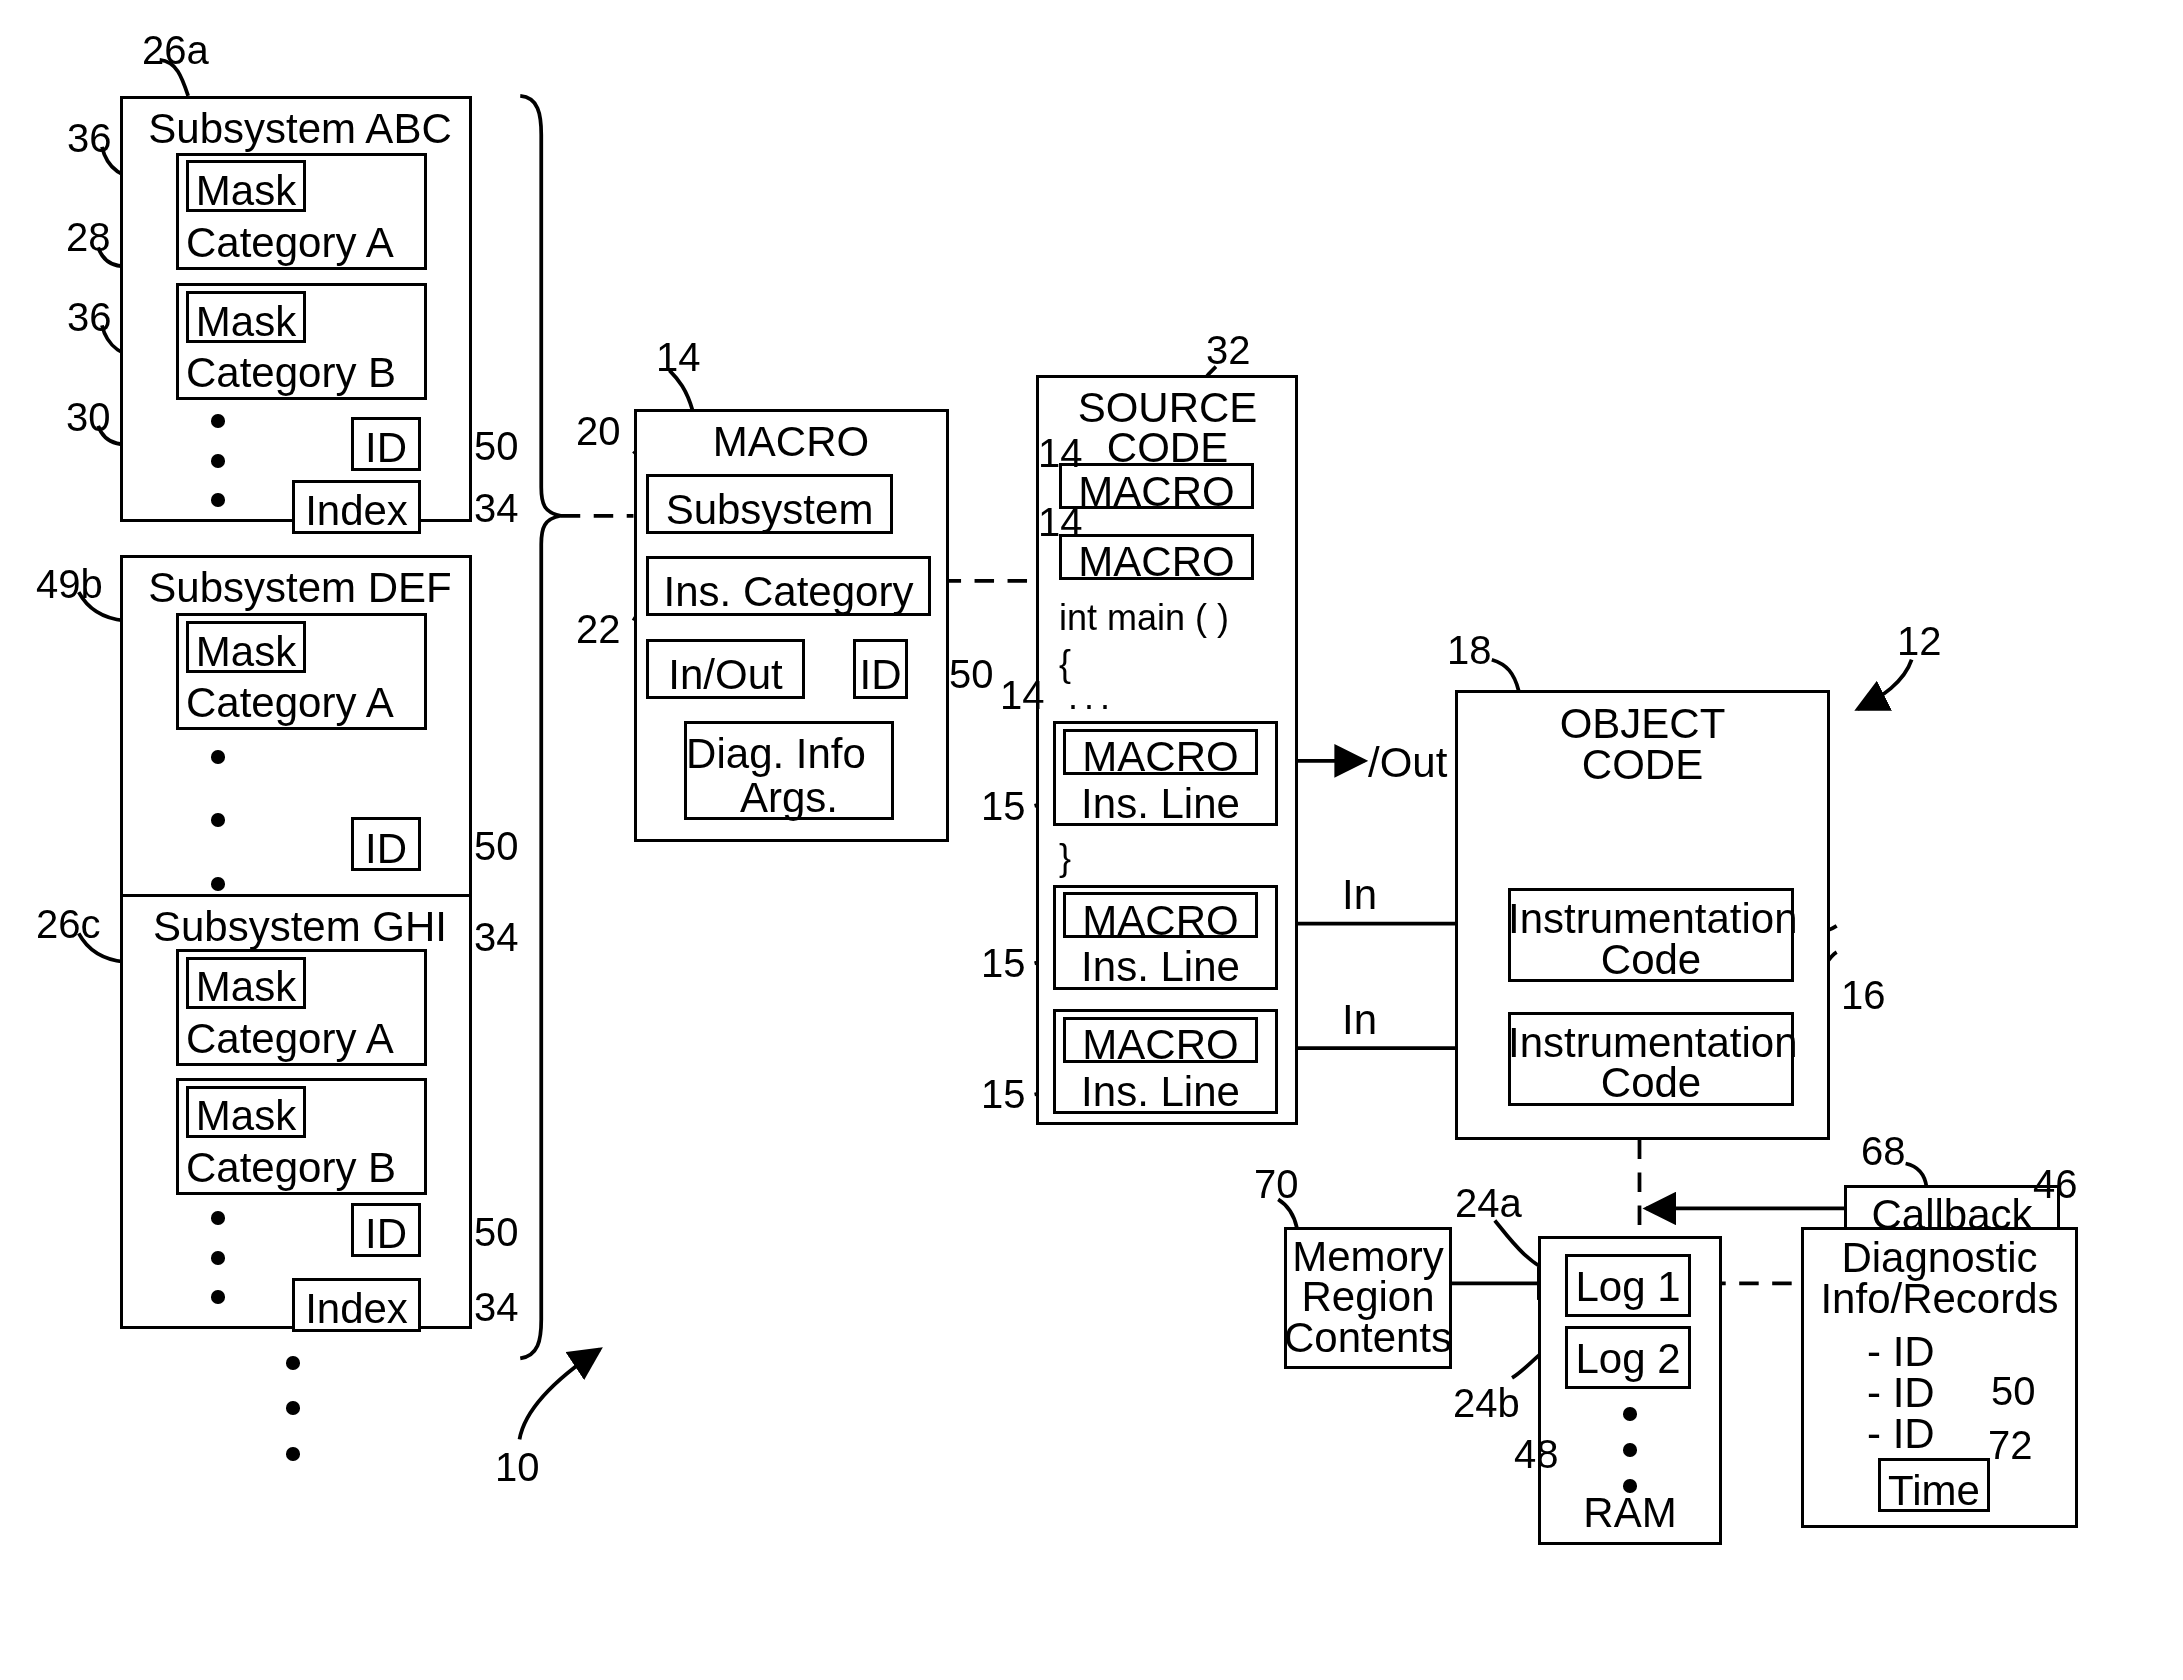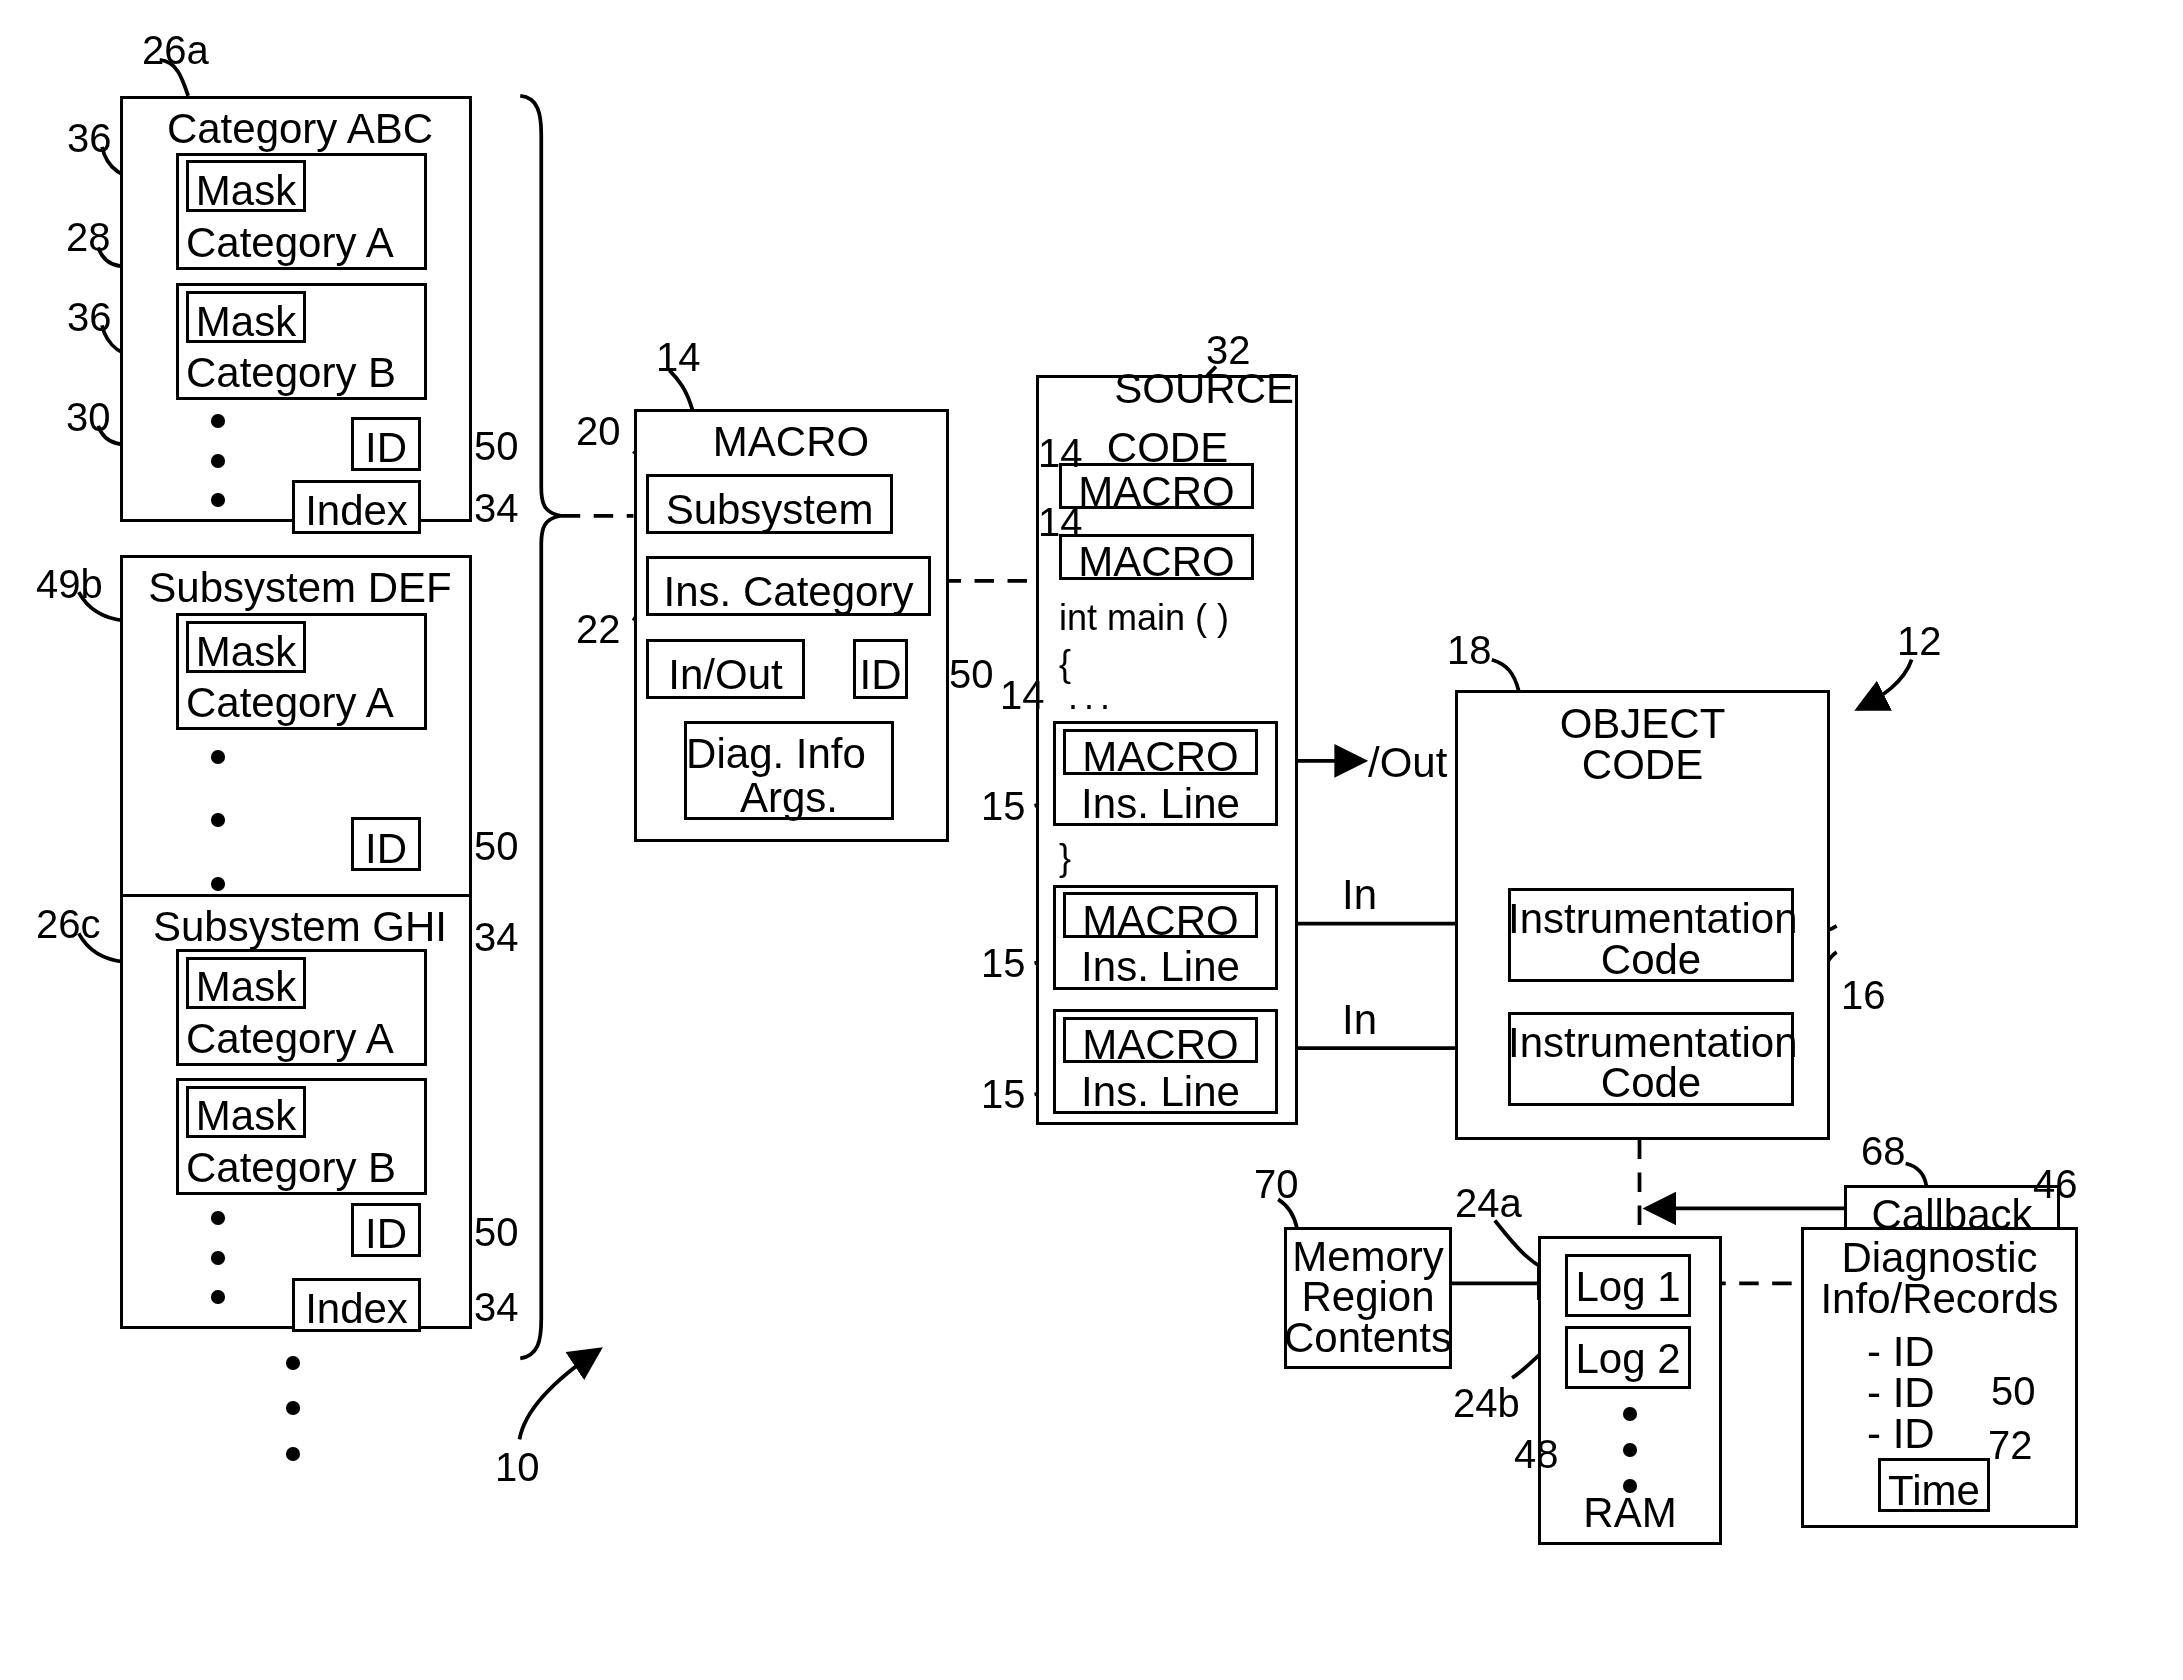--- a/index.html
+++ b/index.html
@@ -126,21 +126,21 @@
 
       <path d="M2621,1810 C2634,1812 2636,1822 2636,1836 C2636,1848 2638,1854 2648,1856
                C2638,1858 2636,1864 2636,1876 C2636,1890 2634,1900 2621,1902"></path>
 
       <path d="M693,1920 C700,1880 740,1840 800,1800" marker-end="url(#ah)"></path>
     </g>
   </svg>
 
   <div class="box" style="left:120px;top:96px;width:352px;height:426px;">
   </div>
-  <div class="ttl" style="left:135px;top:108px;width:330px;">Category ABC</div>
+  <div class="ttl" style="left:135px;top:108px;width:330px;">Subsystem ABC</div>
 
   <div class="box thin" style="left:176px;top:153px;width:251px;height:117px;"></div>
   <div class="box thin" style="left:186px;top:160px;width:120px;height:52px;"></div>
   <div class="ttl" style="left:186px;top:170px;width:120px;">Mask</div>
   <div class="ttl" style="left:186px;top:222px;width:241px;text-align:left;">Category A</div>
 
   <div class="box thin" style="left:176px;top:283px;width:251px;height:117px;"></div>
   <div class="box thin" style="left:186px;top:291px;width:120px;height:52px;"></div>
   <div class="ttl" style="left:186px;top:301px;width:120px;">Mask</div>
   <div class="ttl" style="left:186px;top:352px;width:241px;text-align:left;">Category B</div>
@@ -213,21 +213,21 @@
   <div class="ttl" style="left:646px;top:654px;width:159px;">In/Out</div>
 
   <div class="box thin" style="left:853px;top:639px;width:55px;height:60px;"></div>
   <div class="ttl" style="left:853px;top:654px;width:55px;">ID</div>
 
   <div class="box thin" style="left:684px;top:721px;width:210px;height:99px;"></div>
   <div class="ttl" style="left:684px;top:733px;width:184px;">Diag. Info</div>
   <div class="ttl" style="left:684px;top:777px;width:210px;">Args.</div>
 
   <div class="box" style="left:1036px;top:375px;width:262px;height:750px;"></div>
-  <div class="ttl" style="left:1041px;top:368px;width:253px;text-align:right;">SOURCE</div>
+  <div class="ttl" style="left:1041px;top:387px;width:253px;">SOURCE</div>
   <div class="ttl" style="left:1041px;top:427px;width:253px;">CODE</div>
 
   <div class="box thin" style="left:1059px;top:463px;width:195px;height:46px;"></div>
   <div class="ttl" style="left:1059px;top:471px;width:195px;">MACRO</div>
 
   <div class="box thin" style="left:1059px;top:534px;width:195px;height:46px;"></div>
   <div class="ttl" style="left:1059px;top:541px;width:195px;">MACRO</div>
 
   <div class="code" style="left:1059px;top:600px;">int main ( )</div>
   <div class="code" style="left:1059px;top:646px;">{</div>

